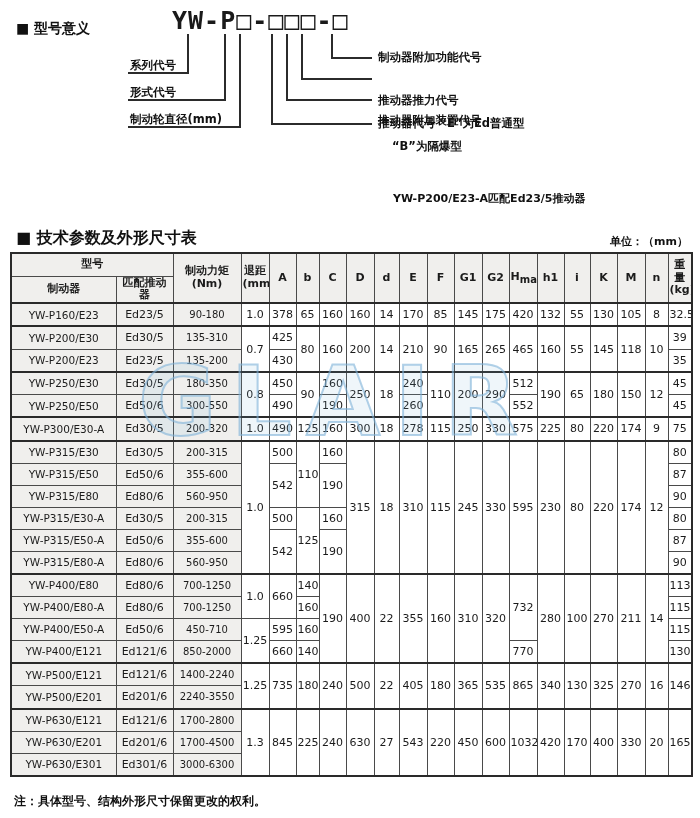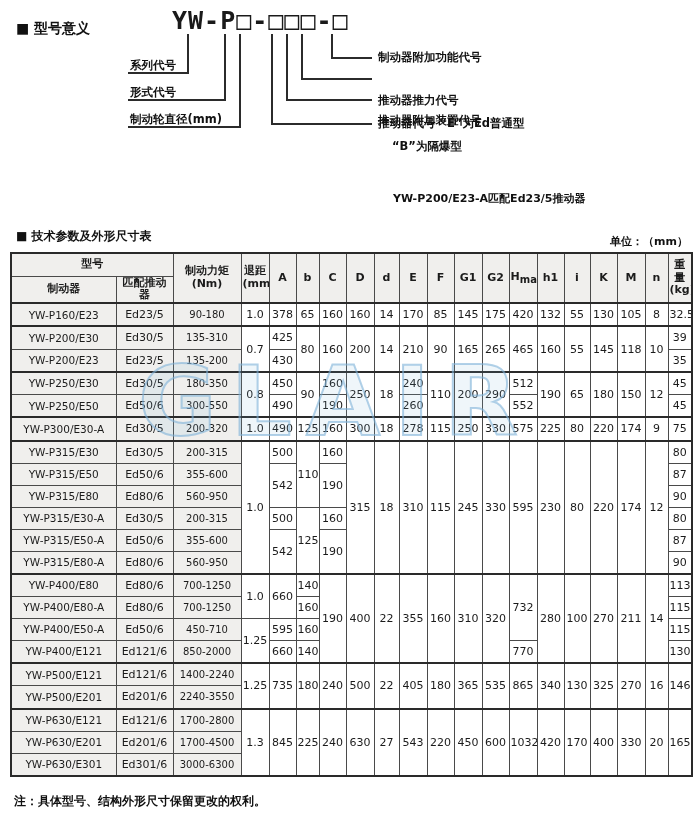--- a/index.html
+++ b/index.html
@@ -10,21 +10,21 @@
   .sec-title { position:absolute; left:16px; top:20px; font-size:14px; font-weight:bold; color:#111; }
   .model-code { position:absolute; left:172px; top:6px; font-family:"DejaVu Sans Mono","Liberation Mono",monospace;
                 font-size:25px; font-weight:bold; color:#1a1a1a; letter-spacing:1px; }
   .dg-line { position:absolute; border:0 solid #2b2b2b; }
   .dg-left  { border-right-width:2px; border-bottom-width:2px; }
   .dg-right { border-left-width:2px;  border-bottom-width:2px; }
   .dg-label { position:absolute; font-size:11.5px; font-weight:bold; color:#111; white-space:nowrap; }
   .dg-example { position:absolute; font-size:11px; font-weight:bold; color:#111; white-space:nowrap; }
 
   
-  .sec2-title { position:absolute; left:16px; top:228px; font-size:12px; font-weight:bold; color:#111; }
+  .sec2-title { position:absolute; left:16px; top:228px; font-size:16px; font-weight:bold; color:#111; }
   .unit-label { position:absolute; right:12px; top:234px; font-size:11px; font-weight:bold; color:#111; }
 
   table.spec { position:absolute; left:10px; top:252px; width:681px; height:525px;
                border-collapse:collapse; table-layout:fixed; border:2px solid #2a2a2a; }
   table.spec th, table.spec td { border:1px solid #4a4a4a; text-align:center; vertical-align:middle;
                font-size:11px; color:#1b1b1b; padding:0 1px; overflow:hidden; }
   table.spec th { background:#f0efed; font-weight:bold; white-space:pre-line; line-height:1.15; height:23px; }
   table.spec td.gray { background:#f0efed; }
   table.spec td.trq { font-size:10px; }
   table.spec td.mdl { font-size:10.5px; }

